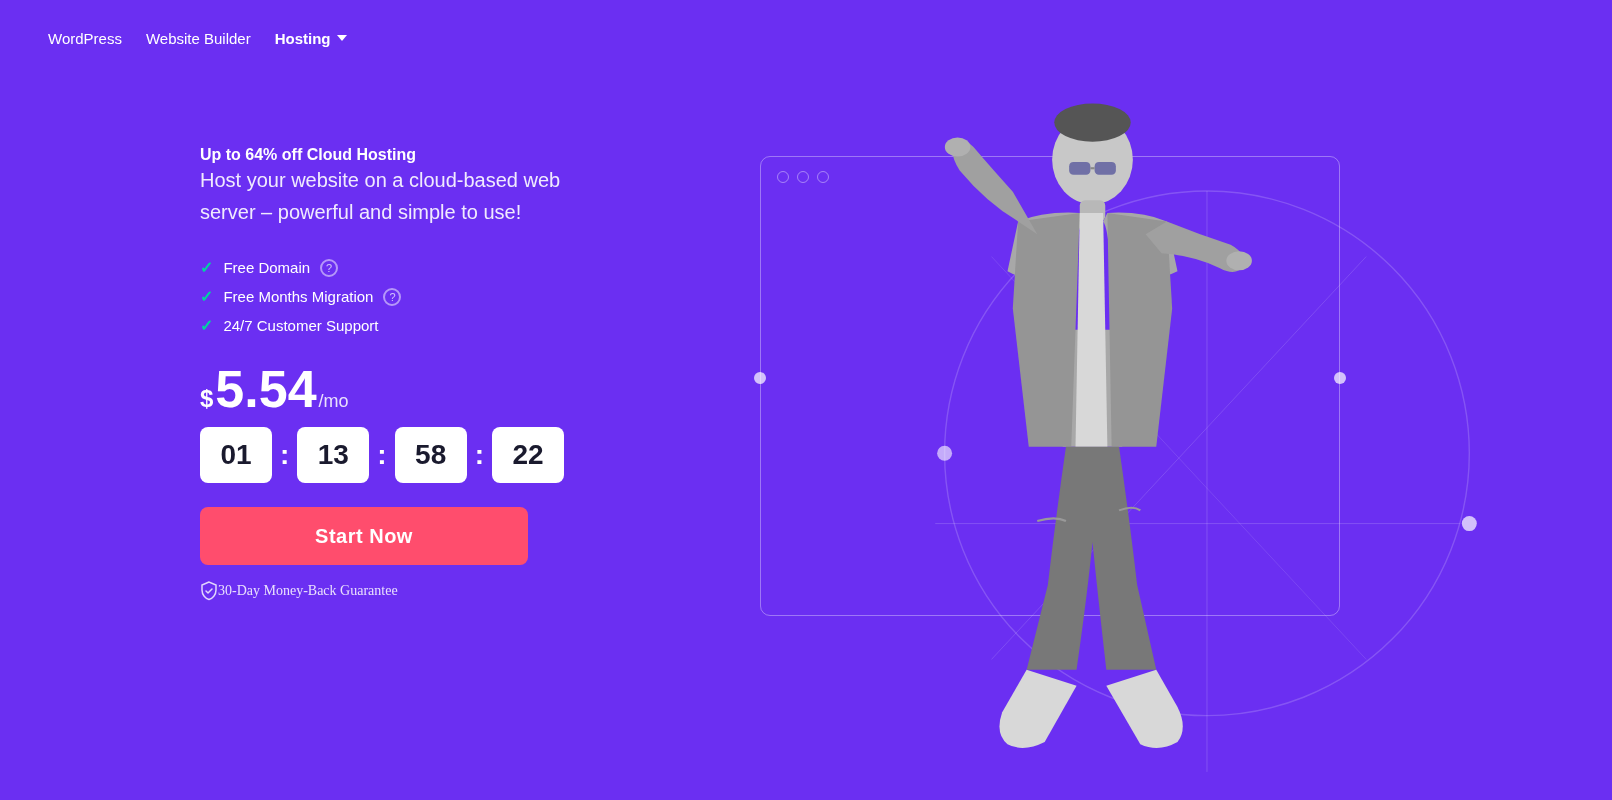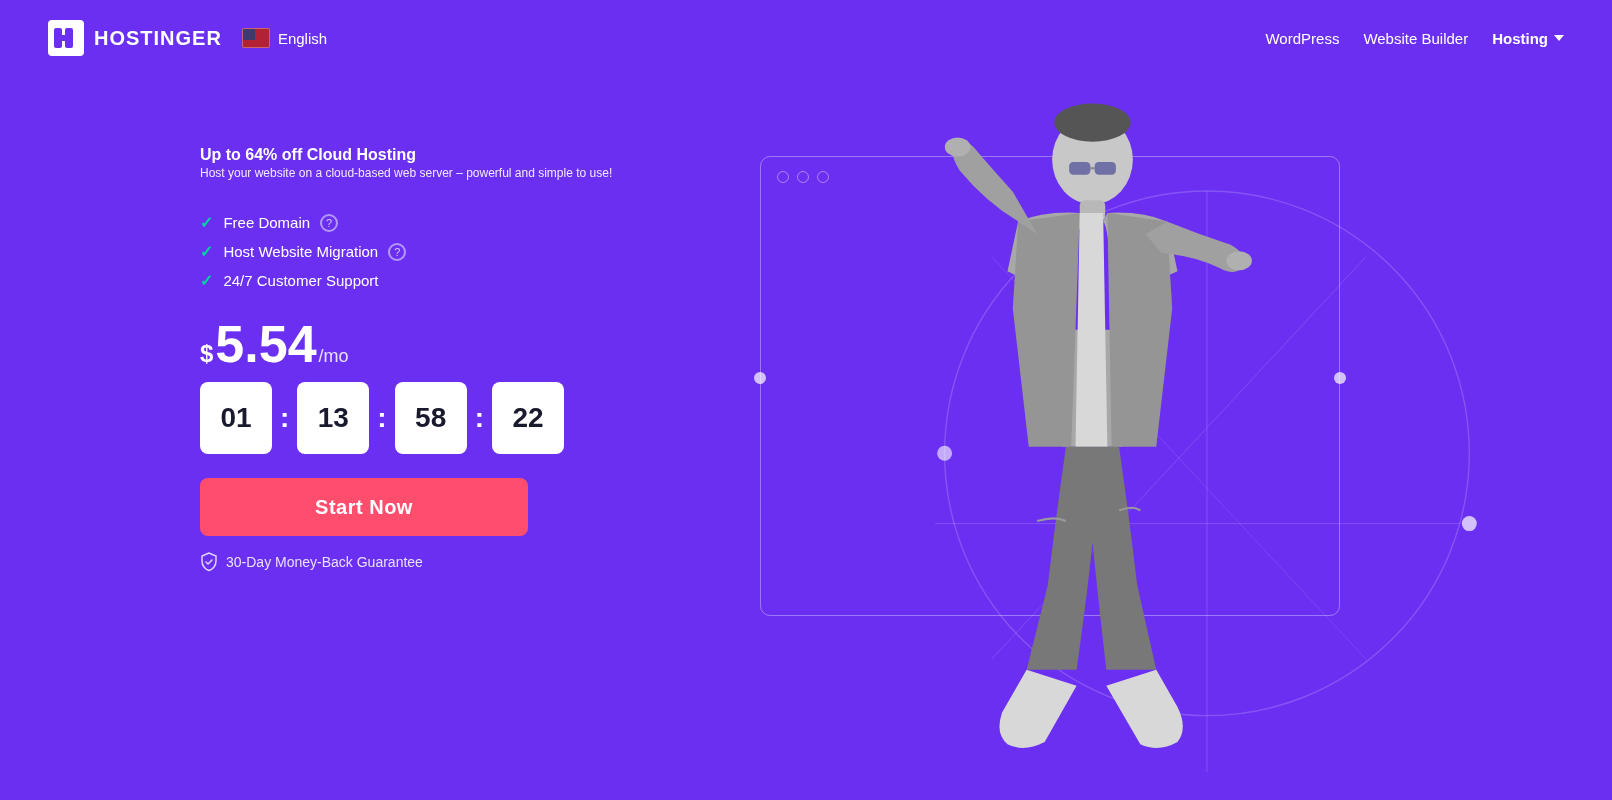--- a/index.html
+++ b/index.html
@@ -125,21 +125,21 @@
       color: white;
     }
     .hero-title {
       font-size: 52px;
       font-weight: 900;
       color: white;
       margin-bottom: 20px;
       line-height: 1.1;
     }
     .hero-desc {
-      font-size: 12px;
+      font-size: 20px;
       color: rgba(255,255,255,0.9);
       line-height: 1.6;
       margin-bottom: 30px;
       max-width: 420px;
     }
     .features-list {
       list-style: none;
       margin-bottom: 28px;
     }
     .features-list li {
@@ -201,21 +201,21 @@
     .countdown {
       display: flex;
       align-items: center;
       gap: 8px;
       margin-bottom: 24px;
     }
     .countdown-block {
       background: white;
       border-radius: 8px;
       width: 72px;
-      height: 72px;
+      height: 56px;
       display: flex;
       align-items: center;
       justify-content: center;
       font-size: 28px;
       font-weight: 700;
       color: #1a1a2e;
     }
     .countdown-sep {
       font-size: 28px;
       font-weight: 700;
@@ -233,23 +233,23 @@
       color: white;
       font-size: 20px;
       font-weight: 700;
       cursor: pointer;
       margin-bottom: 16px;
       letter-spacing: 0.5px;
     }
     .money-back {
       display: flex;
       align-items: center;
-      gap: 8px;
       color: rgba(255,255,255,0.85);
       font-size: 14px;
+      font-family: Liberation Serif, serif;
     }
     .shield-icon {
       width: 18px;
       height: 20px;
       display: inline-flex;
     }
 
     
     .hero-image {
       flex: 1;
@@ -326,36 +326,20 @@
       width: 12px;
       height: 12px;
       background: rgba(255,255,255,0.7);
       border-radius: 50%;
     }
   </style>
 </head>
 <body>
 
 <nav>
-  <div class="nav-left">
-    <div class="logo">
-      <div class="logo-icon">
-        <svg viewBox="0 0 28 28" fill="none" xmlns="http://www.w3.org/2000/svg">
-          <rect x="2" y="4" width="8" height="20" rx="2" fill="#6b2ff2"></rect>
-          <rect x="13" y="4" width="8" height="20" rx="2" fill="#6b2ff2"></rect>
-          <rect x="2" y="11" width="19" height="6" rx="1" fill="#6b2ff2"></rect>
-        </svg>
-      </div>
-      <span>HOSTINGER</span>
-    </div>
-    <div class="lang-selector">
-      <div class="flag flag-us"></div>
-      <span>English</span>
-    </div>
-  </div>
   <div class="nav-right">
     <a href="#">WordPress</a>
     <a href="#">Website Builder</a>
     <div class="hosting-dropdown">
       <span>Hosting</span>
       <span class="chevron-down"></span>
     </div>
   </div>
 </nav>
 
@@ -365,21 +349,21 @@
     <p class="hero-desc">Host your website on a cloud-based web server – powerful and simple to use!</p>
 
     <ul class="features-list">
       <li>
         <span class="check-icon">✓</span>
         <span>Free Domain</span>
         <span class="help-icon">?</span>
       </li>
       <li>
         <span class="check-icon">✓</span>
-        <span>Host Website Migration</span>
+        <span>Free Months Migration</span>
         <span class="help-icon">?</span>
       </li>
       <li>
         <span class="check-icon">✓</span>
         <span>24/7 Customer Support</span>
       </li>
     </ul>
 
     <div class="pricing">
       <div class="price">

